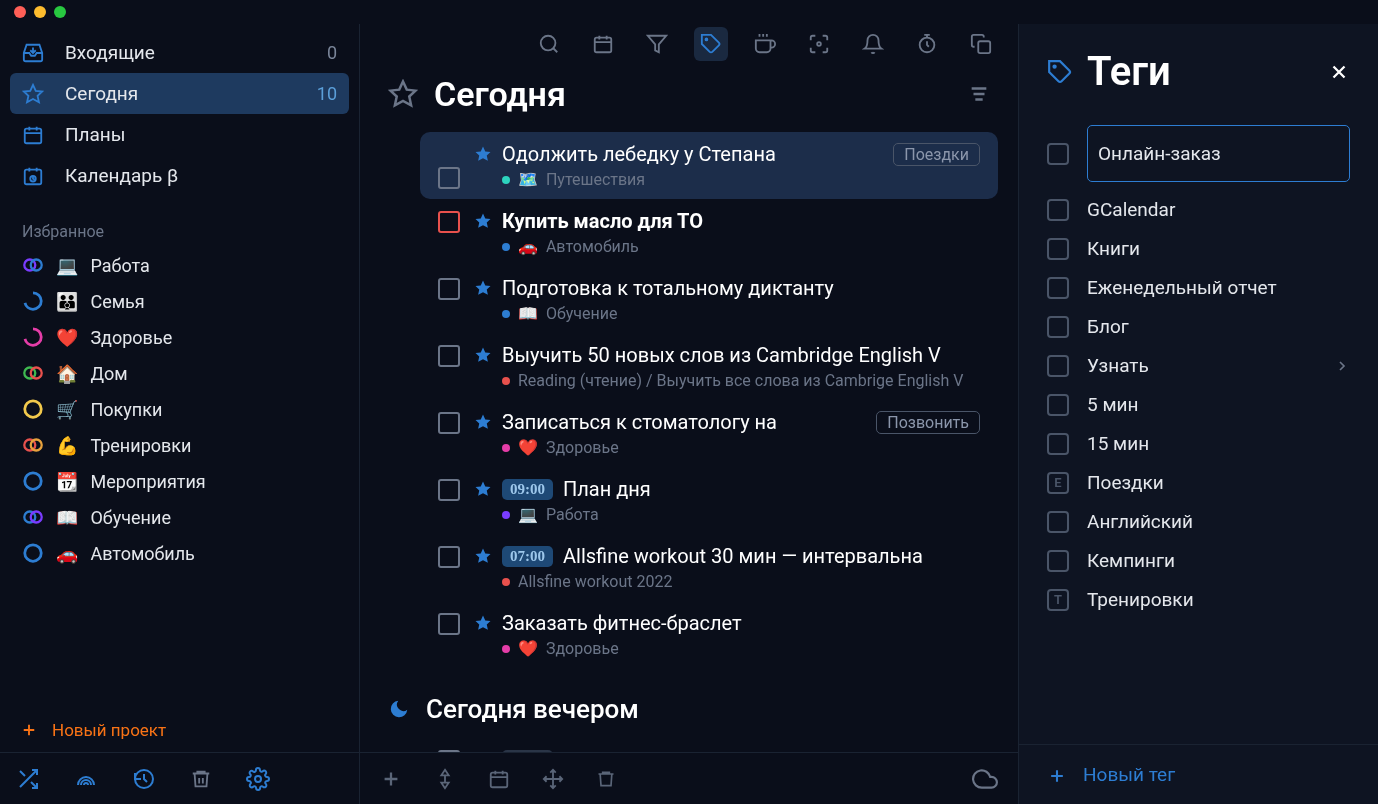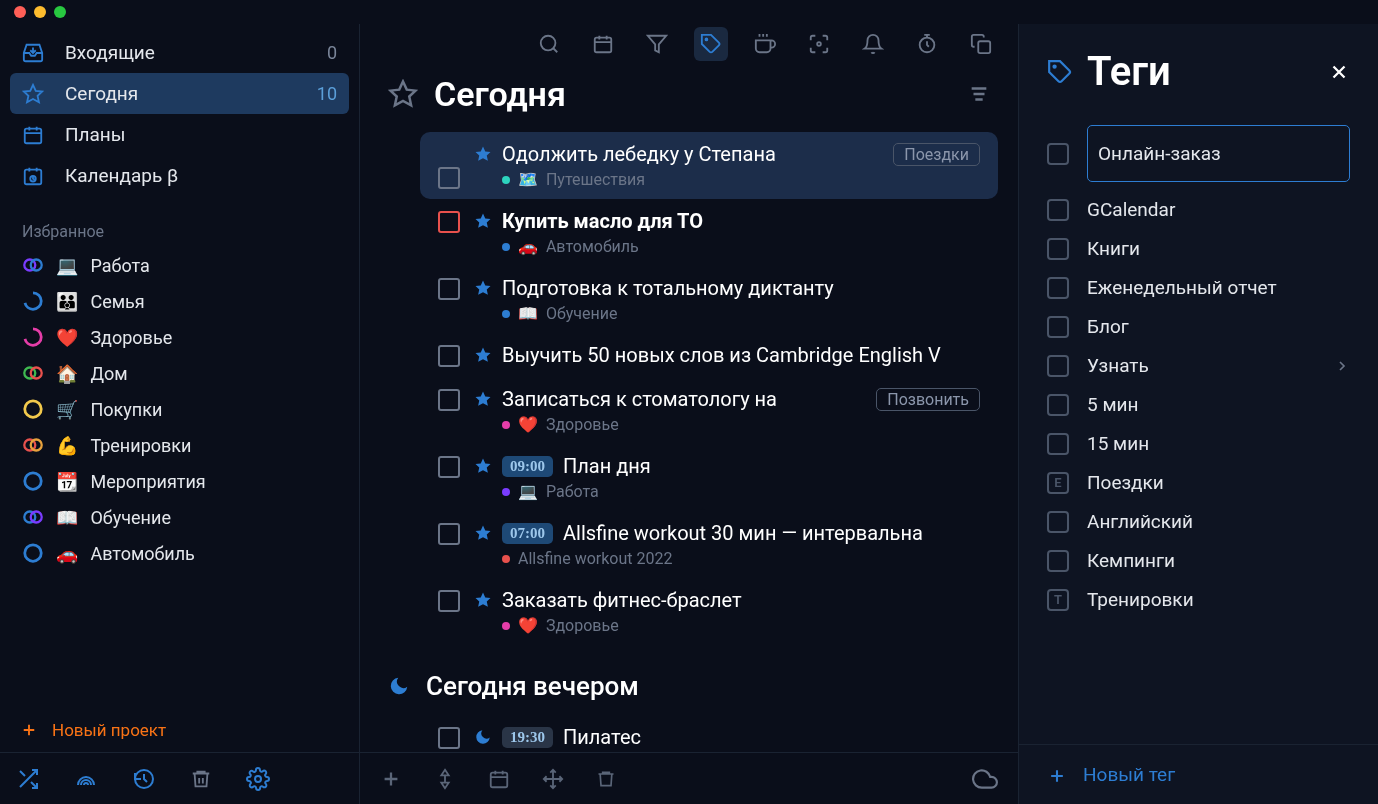--- a/index.html
+++ b/index.html
@@ -375,20 +375,24 @@
             <div class="checkbox"></div>
             <div class="taskbody">
               <div class="taskline1">
                 <span class="starfill">
                   <svg width="18" height="18" viewBox="0 0 24 24" fill="currentColor">
                     <polygon points="12 2 15 8.5 22 9.3 17 14 18.5 21 12 17.5 5.5 21 7 14 2 9.3 9 8.5 12 2"></polygon>
                   </svg>
                 </span>
                 <span class="tasktitle">Выучить 50 новых слов из Cambridge English V</span>
               </div>
+              <div class="taskline2">
+                <span class="dot" style="background:#e8514d"></span>
+                <span>Reading (чтение) / Выучить все слова из Cambrige English V</span>
+              </div>
             </div>
           </div>
           <div class="task">
             <div class="checkbox"></div>
             <div class="taskbody">
               <div class="taskline1">
                 <span class="starfill">
                   <svg width="18" height="18" viewBox="0 0 24 24" fill="currentColor">
                     <polygon points="12 2 15 8.5 22 9.3 17 14 18.5 21 12 17.5 5.5 21 7 14 2 9.3 9 8.5 12 2"></polygon>
                   </svg>

